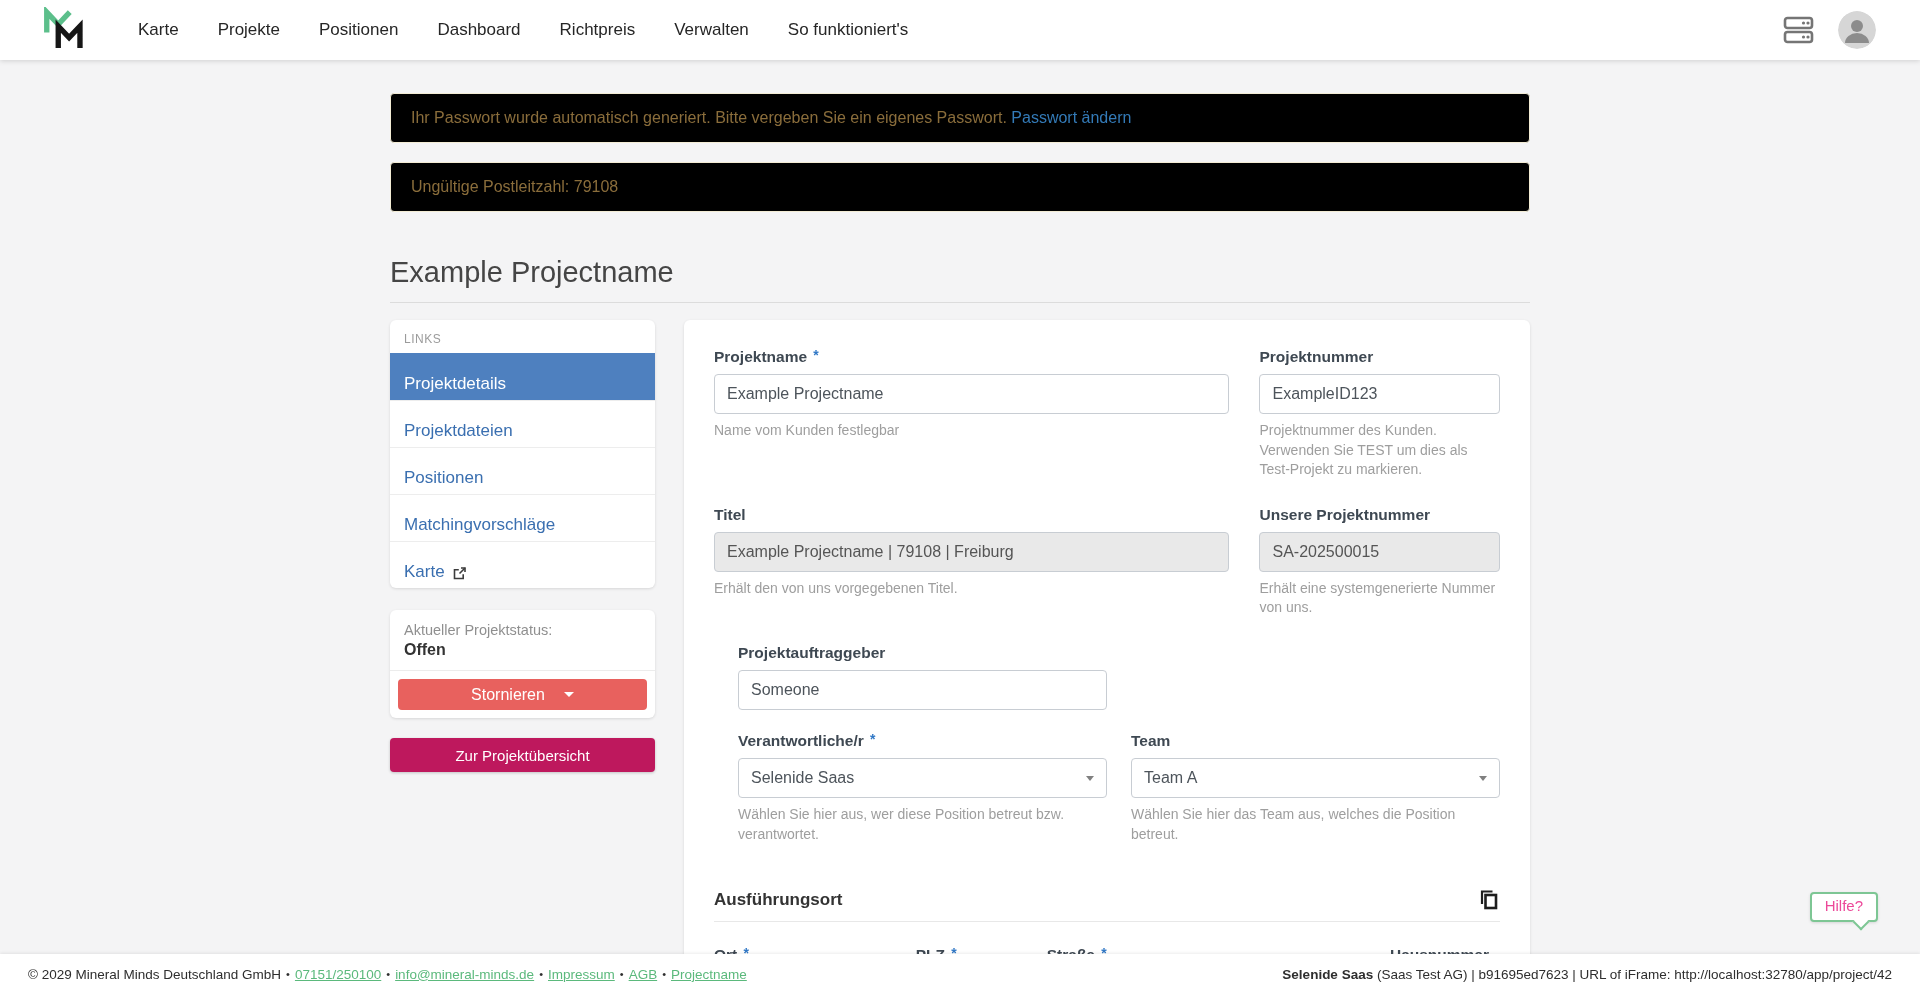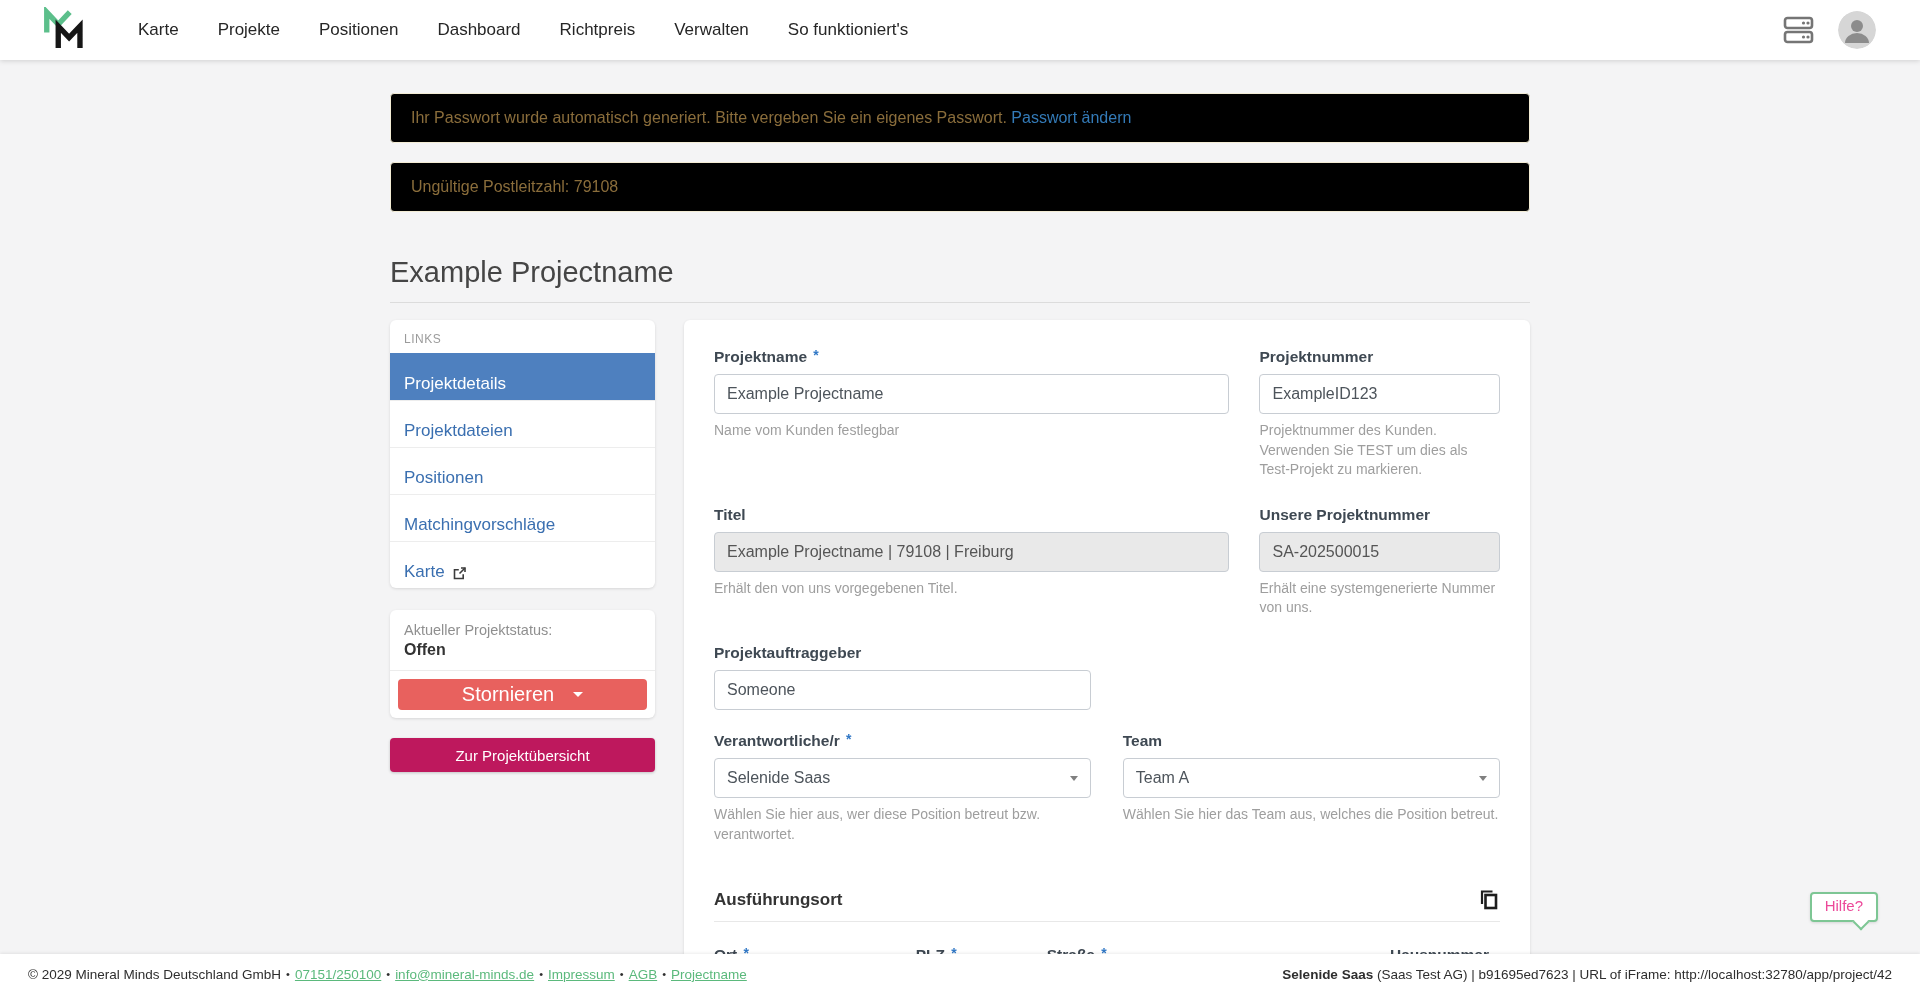--- a/index.html
+++ b/index.html
@@ -37,31 +37,31 @@
   .side-item:last-child { border-bottom-left-radius:6px; border-bottom-right-radius:6px; }
   .ext-icon { display:inline-flex; margin-top:2px; }
 
   .status-card { margin-top:22px; padding-top:12px; }
   .status-pad { padding:0 14px; }
   .status-label { font-size:14.5px; color:#8f8f8f; }
   .status-value { font-size:16px; font-weight:bold; color:#333; margin-top:3px; }
   .status-divider { border:none; border-top:1px solid #ececec; margin-top:11px; }
   .btn-zone { padding:8px; }
   .btn-danger { width:100%; height:31px; background:#e8615e; border:none; border-radius:4px; color:#fff;
-                font-size:20px; font-family:inherit; cursor:pointer; display:flex; align-items:center; justify-content:center; gap:19px; }
+                font-size:16px; font-family:inherit; cursor:pointer; display:flex; align-items:center; justify-content:center; gap:19px; }
   .caret-down { width:0; height:0; border-left:5px solid transparent; border-right:5px solid transparent; border-top:5px solid #fff; }
   .btn-overview { margin-top:20px; width:100%; height:34px; background:#be185d; border:none; border-radius:4px;
                   color:#fff; font-size:15px; font-family:inherit; cursor:pointer; box-shadow:0 1px 3px rgba(0,0,0,.2); }
 
   
   .main-card { flex:1; padding:28px 30px 60px; }
   .frow { display:flex; justify-content:space-between; margin-bottom:26px; }
   .col-main { width:65.5%; }
   .col-side { width:30.6%; }
-  .col-half { width:48%; }
+  .col-half { width:48%;margin-left:24px; }
   .flabel { display:block; font-size:15.5px; font-weight:bold; color:#3e4852; margin-bottom:8px; }
   .req { color:#3178c6; font-size:14px; position:relative; top:-2px; margin-left:2px; }
   .tinput { width:100%; height:40px; border:1px solid #c8cdd3; border-radius:4px; padding:0 12px;
             font-size:16px; color:#4d545b; font-family:inherit; background:#fff; }
   .tinput::placeholder { color:#b3b3b3; }
   .tinput:disabled { background:#e9e9e9; color:#555; }
   .help { margin-top:7px; font-size:14px; color:#9e9e9e; line-height:1.4; }
   .selectbox { position:relative; width:100%; height:40px; border:1px solid #c8cdd3; border-radius:4px;
                padding:0 28px 0 12px; font-size:16px; color:#4d545b; display:flex; align-items:center; cursor:pointer; background:#fff; }
   .selectbox .sel-caret { position:absolute; right:12px; top:17px; width:0; height:0;

